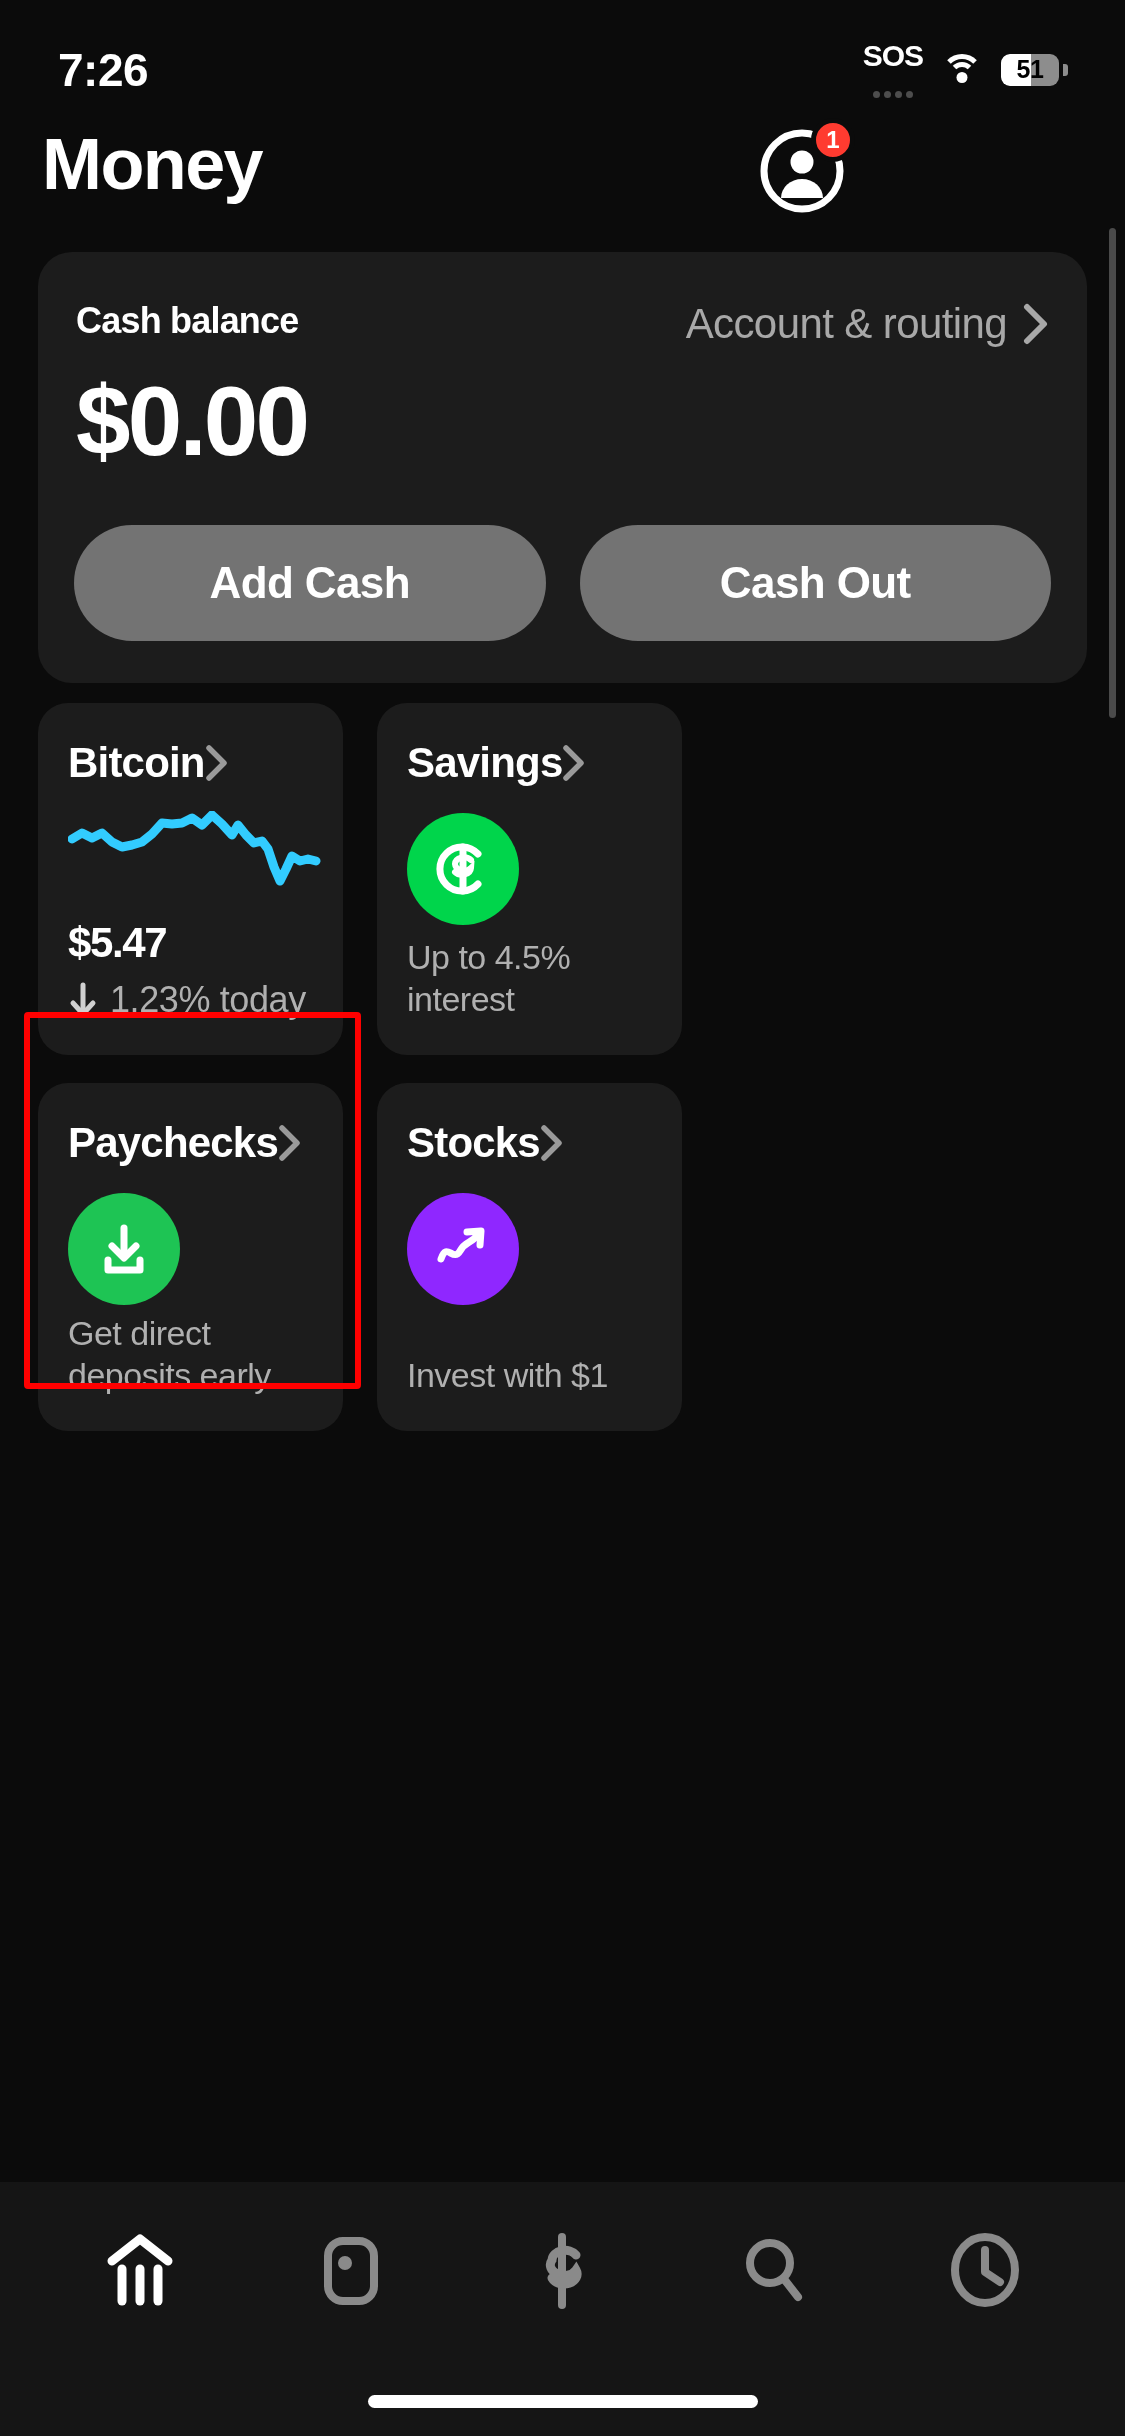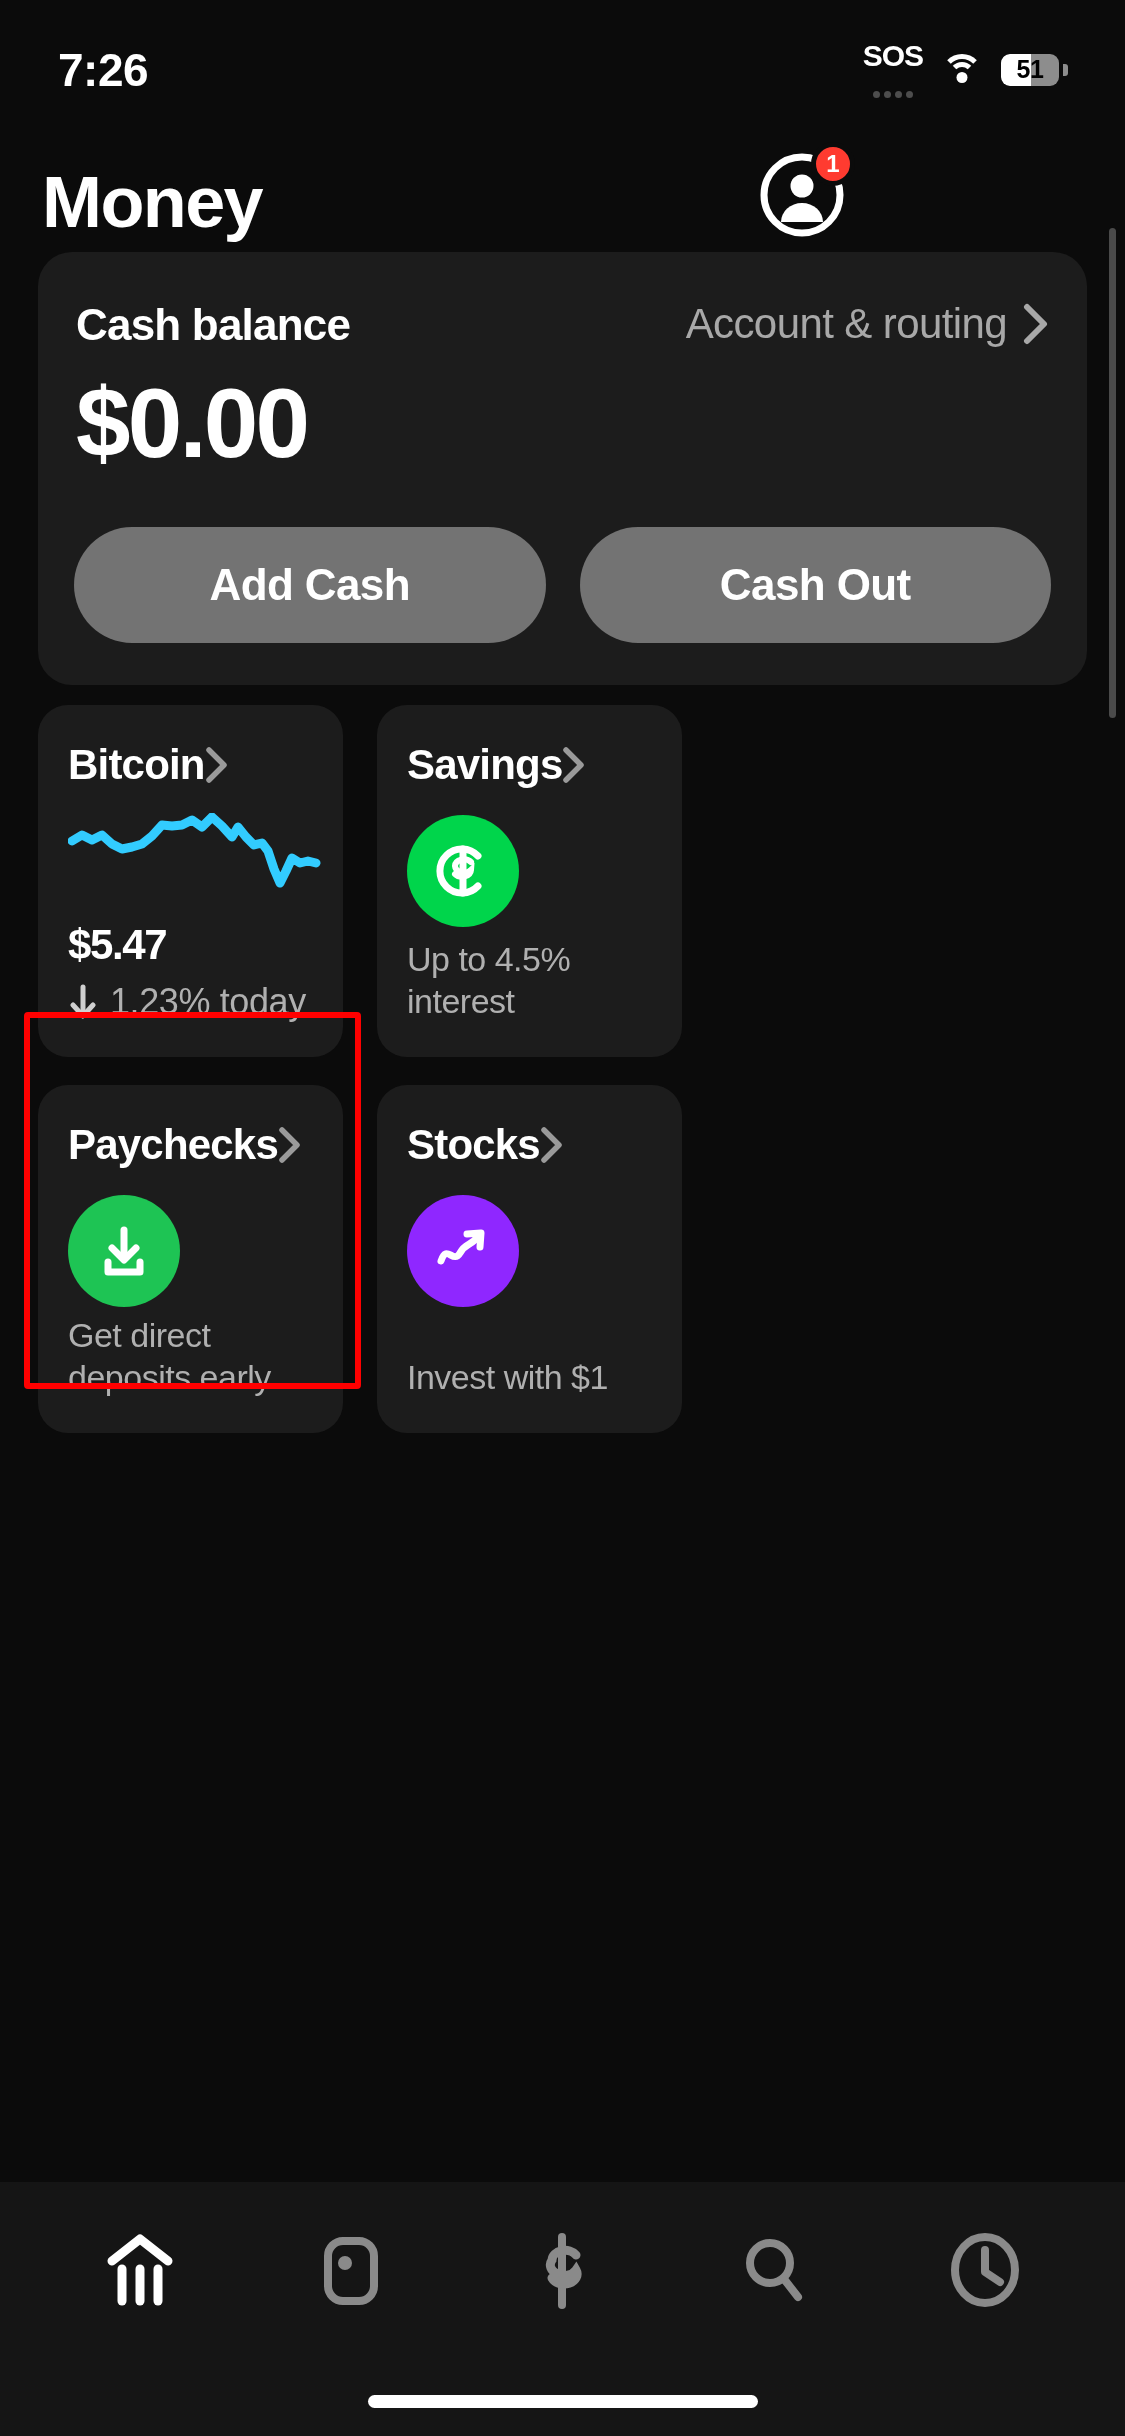--- a/index.html
+++ b/index.html
@@ -42,21 +42,21 @@
   .battery-fill{ position:absolute; left:0; top:0; bottom:0; background:#fff; border-radius:9px 0 0 9px; }
   .battery-pct{ position:absolute; left:0; top:0; width:58px; height:32px;
      display:flex; align-items:center; justify-content:center;
      font-size:25px; font-weight:800; color:#000; letter-spacing:-0.5px;}
   .battery-cap{ position:absolute; right:-5px; top:10px; width:5px; height:12px;
      background:#8d8d8d; border-radius:0 3px 3px 0;}
 
   
   .header{
     position:absolute; top:128px; left:0; width:901px; height:110px;
-    display:flex; align-items:flex-end; justify-content:space-between;
+    display:flex; align-items:flex-start; justify-content:space-between;
     padding:0 56px 0 42px;
   }
   .page-title{ font-size:72px; font-weight:700; letter-spacing:-1.6px; line-height:1; color:#fff; }
   .avatar-wrap{ position:relative; width:86px; height:86px; }
   .avatar-badge{
     position:absolute; right:-10px; top:-10px; min-width:44px; height:44px;
     background:#ff3b30; border:5px solid #0b0b0b; border-radius:22px;
     display:flex; align-items:center; justify-content:center;
     font-size:24px; font-weight:700; color:#fff; padding:0 6px; z-index:3;
   }
@@ -70,21 +70,21 @@
   
   .content{ position:absolute; top:252px; left:0; width:1125px; }
   .row{ display:flex; gap:34px; padding:0 38px; }
 
   .card{
     background:#1c1c1c; border-radius:34px; position:relative;
   }
   
   .card-cash{ width:1049px; padding:48px 34px 42px 34px; }
   .cash-top{ display:flex; align-items:flex-start; justify-content:space-between; padding:0 4px; }
-  .cash-label{ font-size:44px; font-weight:700; letter-spacing:-0.8px; color:#fff; }
+  .cash-label{ font-size:36px; font-weight:700; letter-spacing:-0.8px; color:#fff; }
   .cash-link{ display:flex; align-items:center; gap:16px; }
   .cash-link-text{ font-size:42px; font-weight:400; color:#a8a8a8; letter-spacing:-0.6px;}
   .cash-amount{ font-size:98px; font-weight:700; letter-spacing:-2.8px; color:#fff;
      margin:22px 0 0 4px; line-height:1.05;}
   .cash-btns{ display:flex; gap:34px; margin-top:52px; padding:0 2px; }
   .pill{
     flex:1; height:116px; border-radius:58px; background:#737373;
     display:flex; align-items:center; justify-content:center;
     font-size:44px; font-weight:700; color:#fff; letter-spacing:-0.6px;
     border:none; cursor:pointer;

